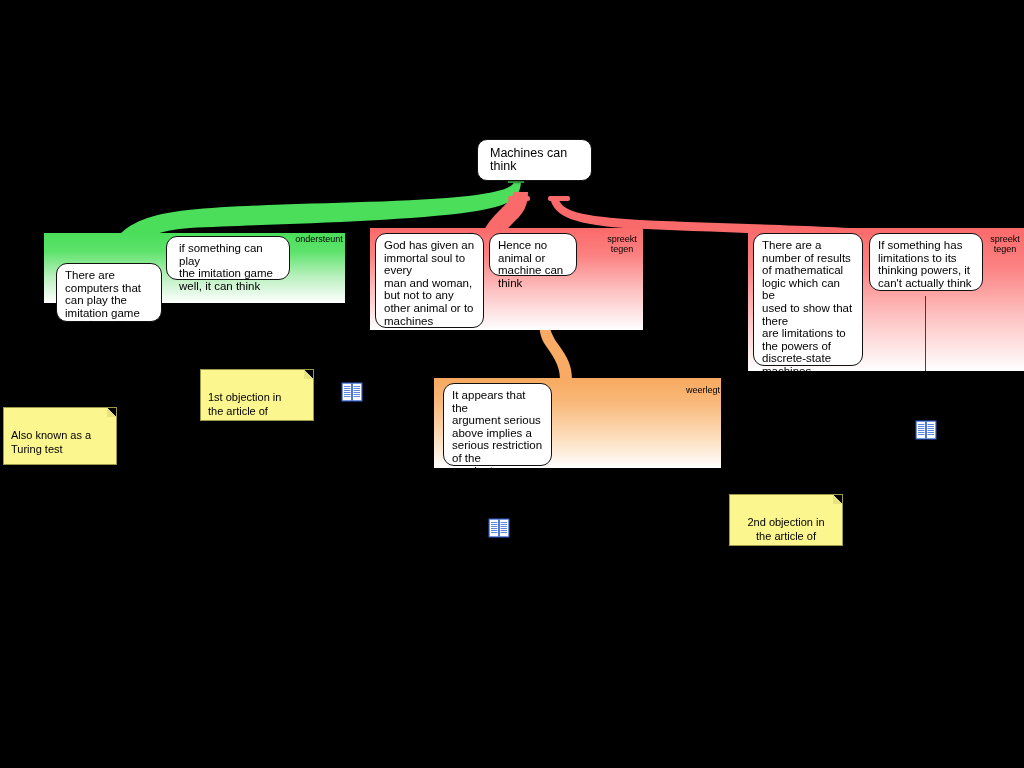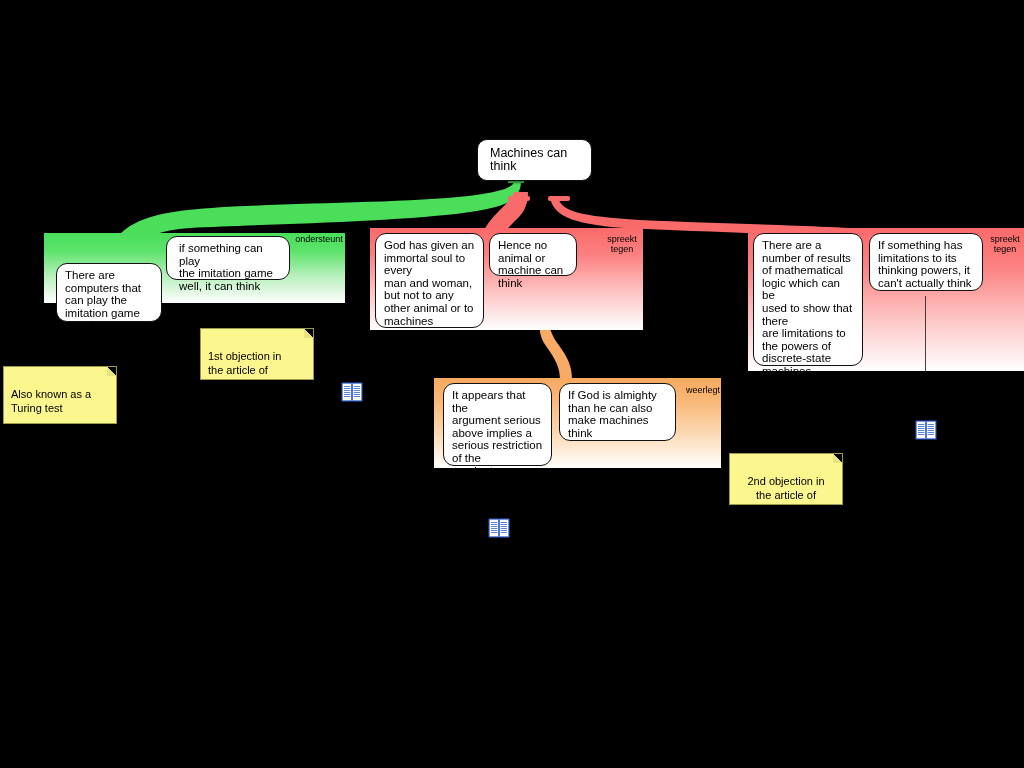--- a/index.html
+++ b/index.html
@@ -89,20 +89,21 @@
   .note {
     position: absolute;
     box-sizing: border-box;
     background: #fcf68f;
     border: 1px solid #9a9a4a;
     font-size: 11px;
     line-height: 14.5px;
     color: #000000;
     padding: 5px 7px;
     white-space: pre-line;
+    margin-top: 41px;
   }
   .note-fold {
     position: absolute;
     right: 0;
     top: 0;
     width: 9px;
     height: 9px;
     background: linear-gradient(225deg, #000000 0 48%, #e8e27f 48% 100%);
   }
 
@@ -212,24 +213,20 @@
 limitations to its
 thinking powers, it
 can't actually think</div>
 
   <div class="node" style="left:443px; top:383px; width:109px; height:83px;">It appears that the
 argument serious
 above implies a
 serious restriction
 of the omnipotence
 of the Almighty.</div>
-  <div class="node" style="left:559px; top:383px; width:117px; height:58px;">If God is almighty
-than he can also
-make machines
-think</div>
 
   <div class="note" style="left:3px; top:366px; width:114px; height:58px;">
     <span>Also known as a
 Turing test</span>
     <span class="note-fold"></span>
   </div>
 
   <div class="note" style="left:200px; top:328px; width:114px; height:52px;">
     <span>1st objection in
 the article of

